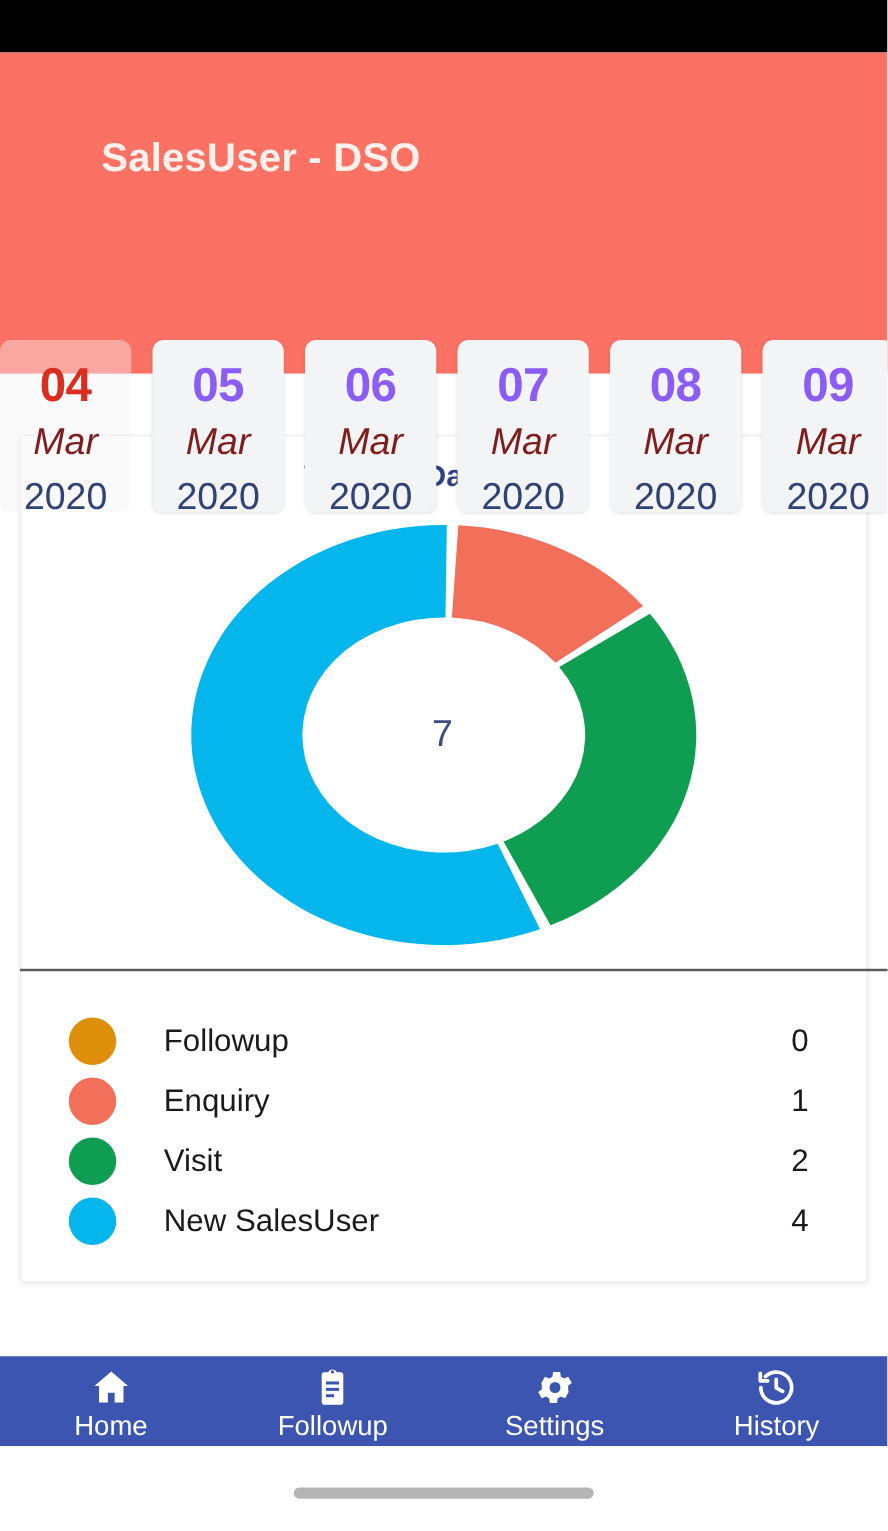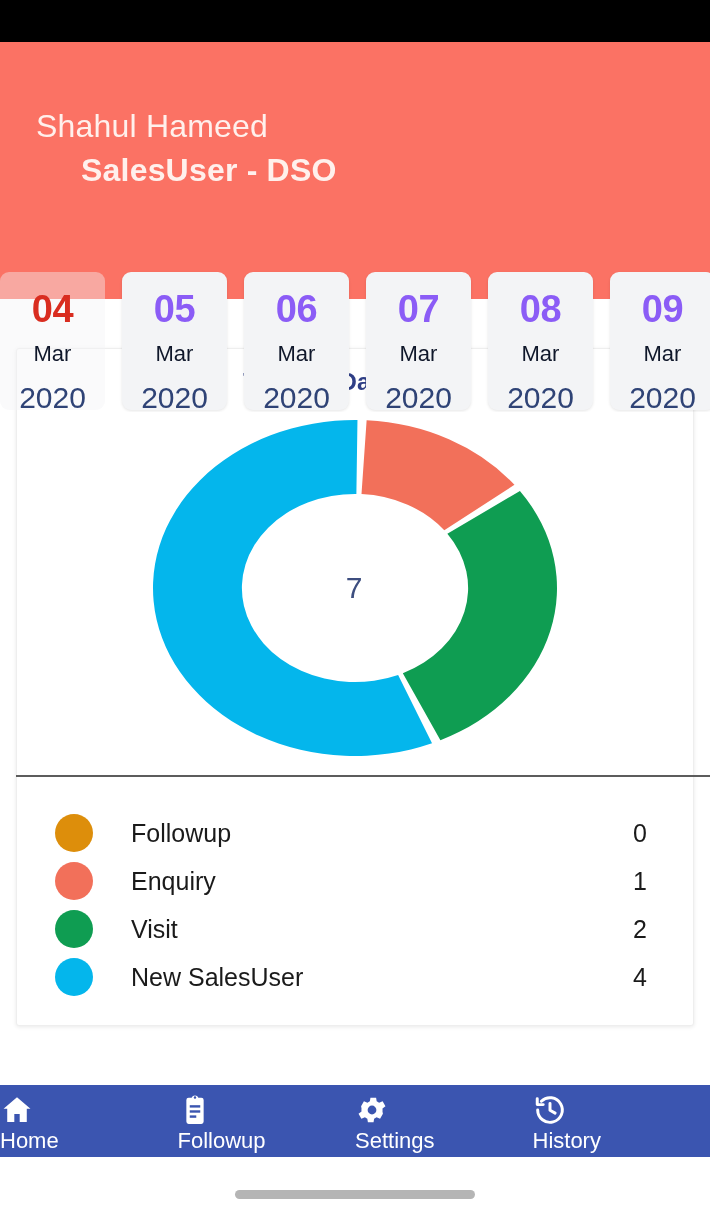--- a/index.html
+++ b/index.html
@@ -78,24 +78,25 @@
   }
   .date-card .d-day {
     font-size:38px;
     font-weight:bold;
     color:#8b5cf6;
     line-height:46px;
     letter-spacing:-0.5px;
   }
   .date-card.faded .d-day { color:#D92D20; }
   .date-card .d-mon {
-    font-size:22px;
-    color:#0f172a;
+    font-size:30px;
+    color:#7f1d1d;
     line-height:44px;
     font-weight:400;
+    font-style:italic;
   }
   .date-card .d-year {
     font-size:30px;
     color:#2F4376;
     line-height:44px;
     font-weight:400;
   }
 
   
   .content {
@@ -190,20 +191,21 @@
     left:0; bottom:68px;
     width:710px;
     height:72px;
     background:#3B55B0;
     display:flex;
   }
   .nav-item {
     flex:1 1 25%;
     display:flex;
     flex-direction:column;
+    align-items:center;
     justify-content:center;
     gap:1px;
     padding-top:4px;
   }
   .nav-icon { width:34px; height:34px; display:block; }
   .nav-label {
     font-size:22px;
     color:#FFFFFF;
     line-height:26px;
     font-weight:400;
@@ -226,21 +228,20 @@
   }
 </style>
 </head>
 <body>
 
 <div class="phone">
 
   <div class="status-bar"></div>
 
   <div class="app-header">
-    <div class="user-name">Shahul Hameed</div>
     <div class="user-role">SalesUser - DSO</div>
 
     <div class="date-strip">
       <div class="date-card faded">
         <div class="d-day">04</div>
         <div class="d-mon">Mar</div>
         <div class="d-year">2020</div>
       </div>
       <div class="date-card">
         <div class="d-day">05</div>

